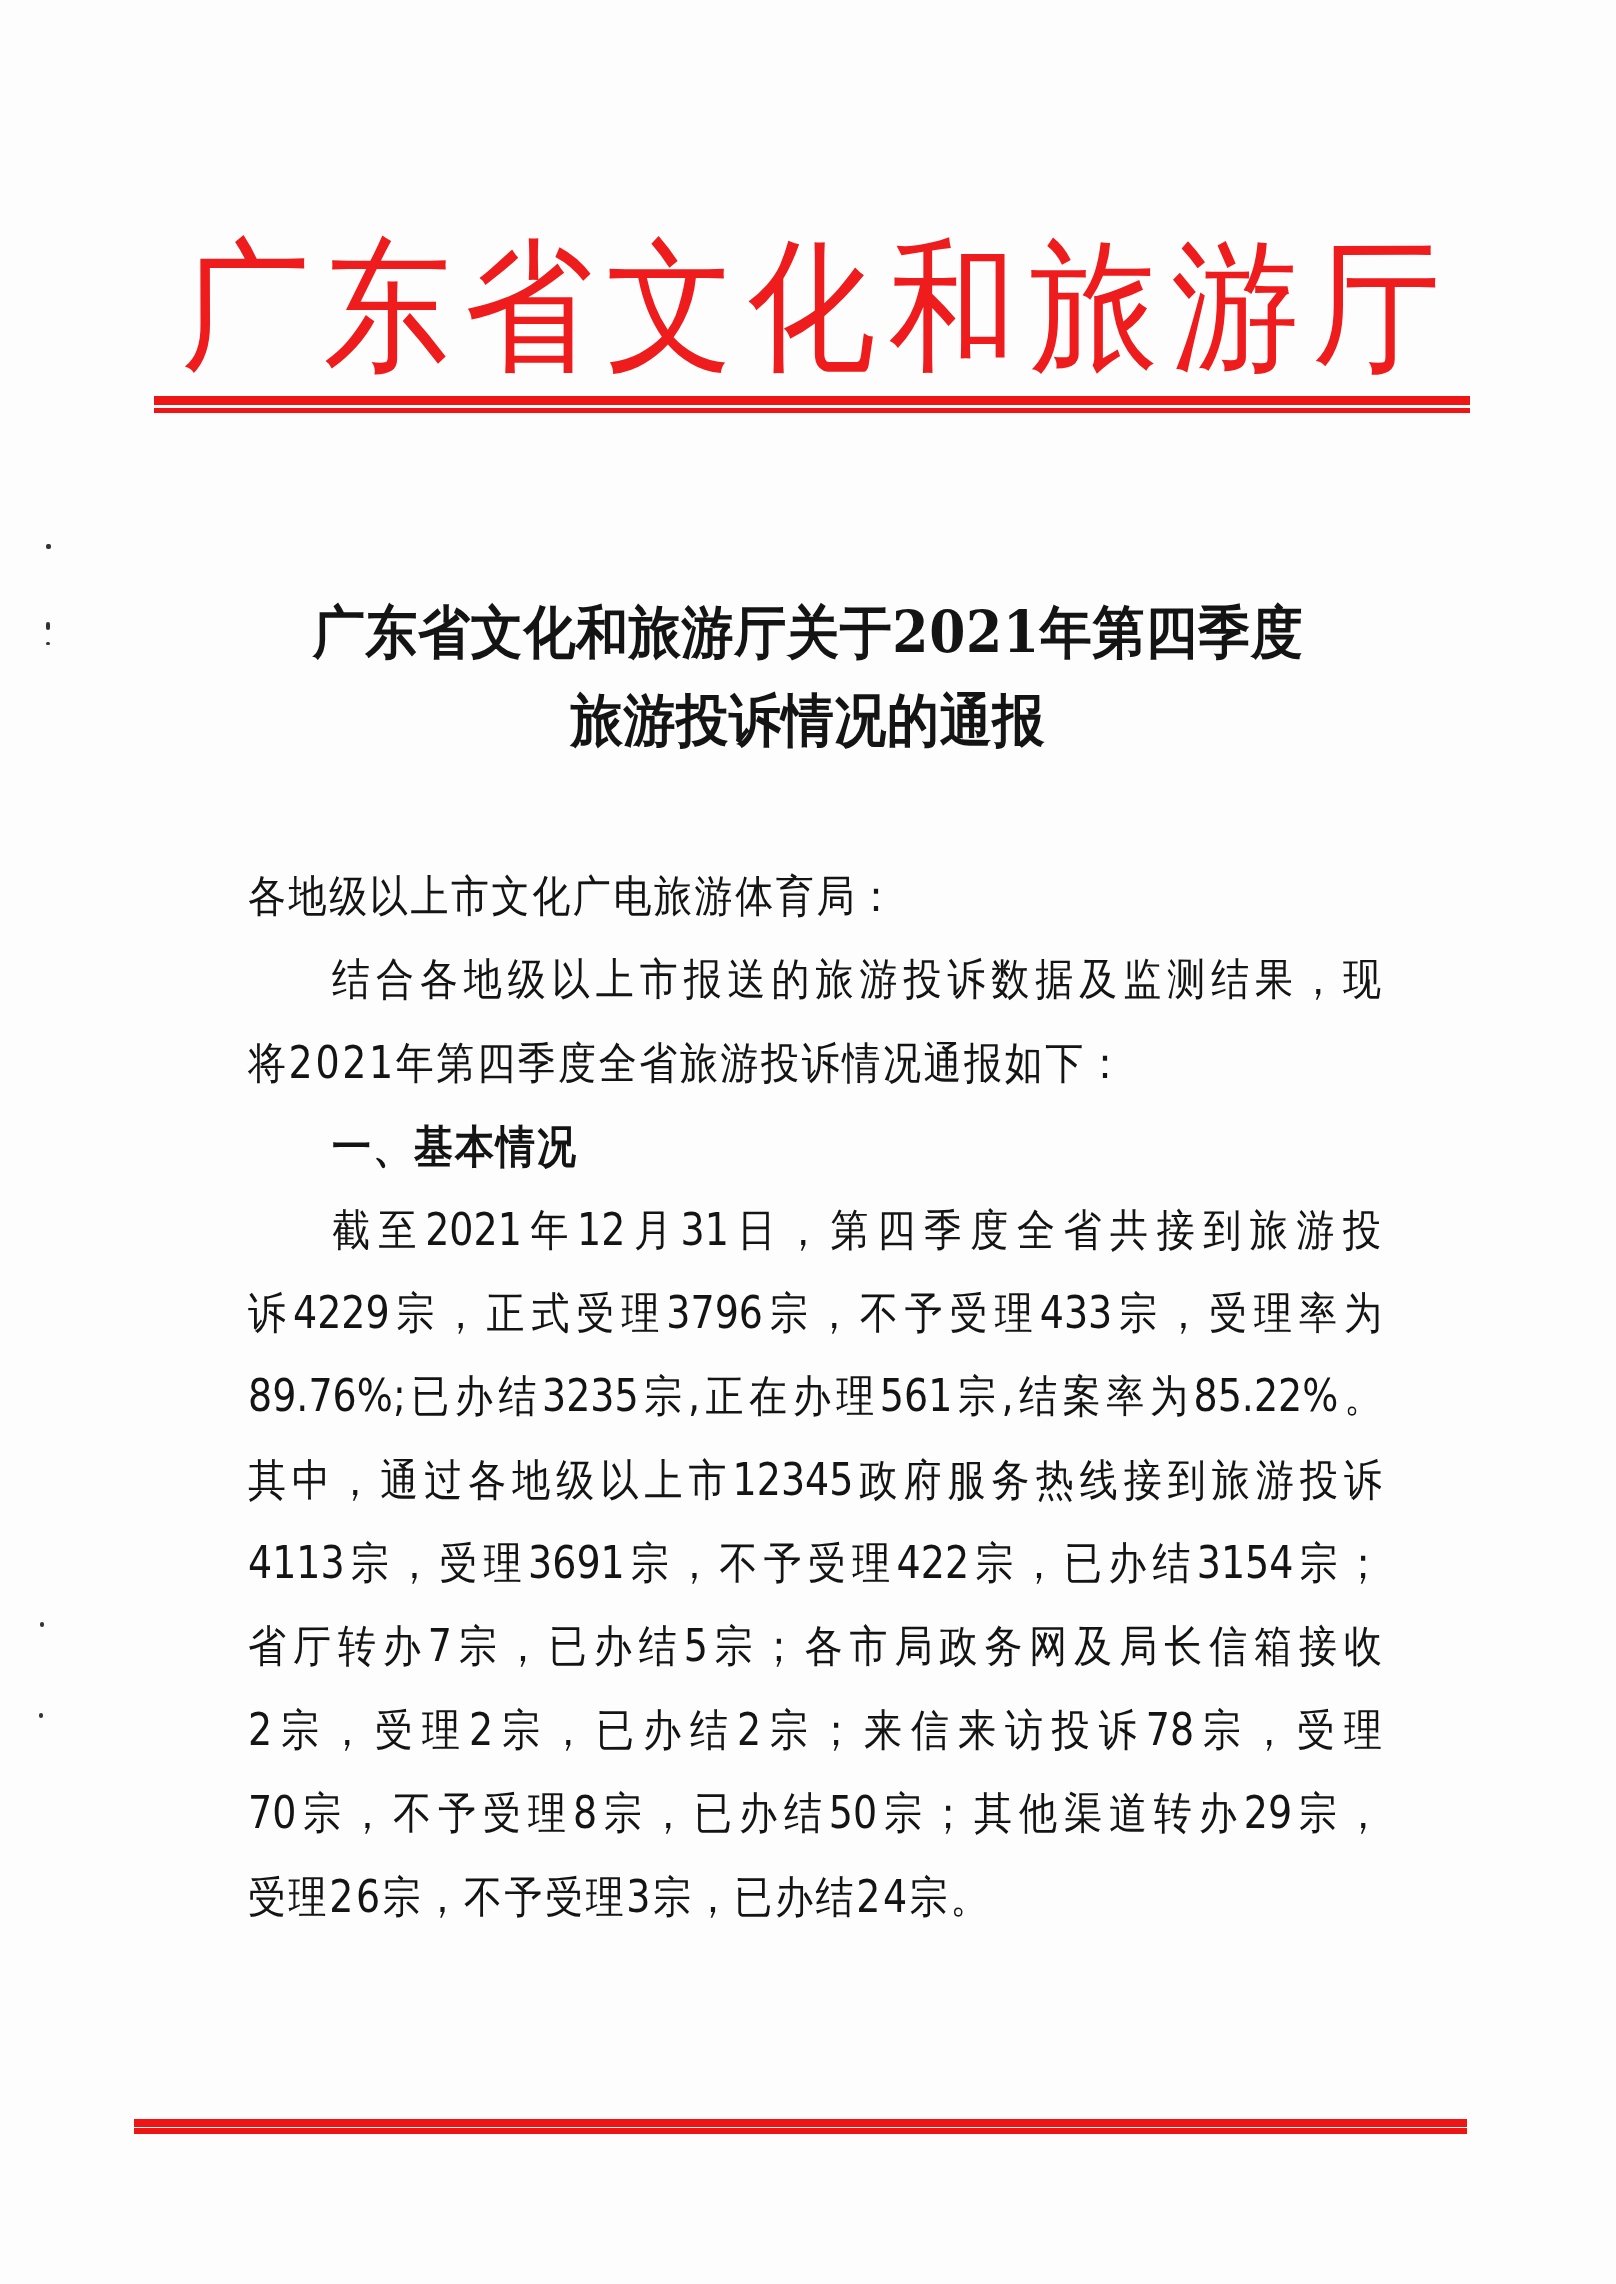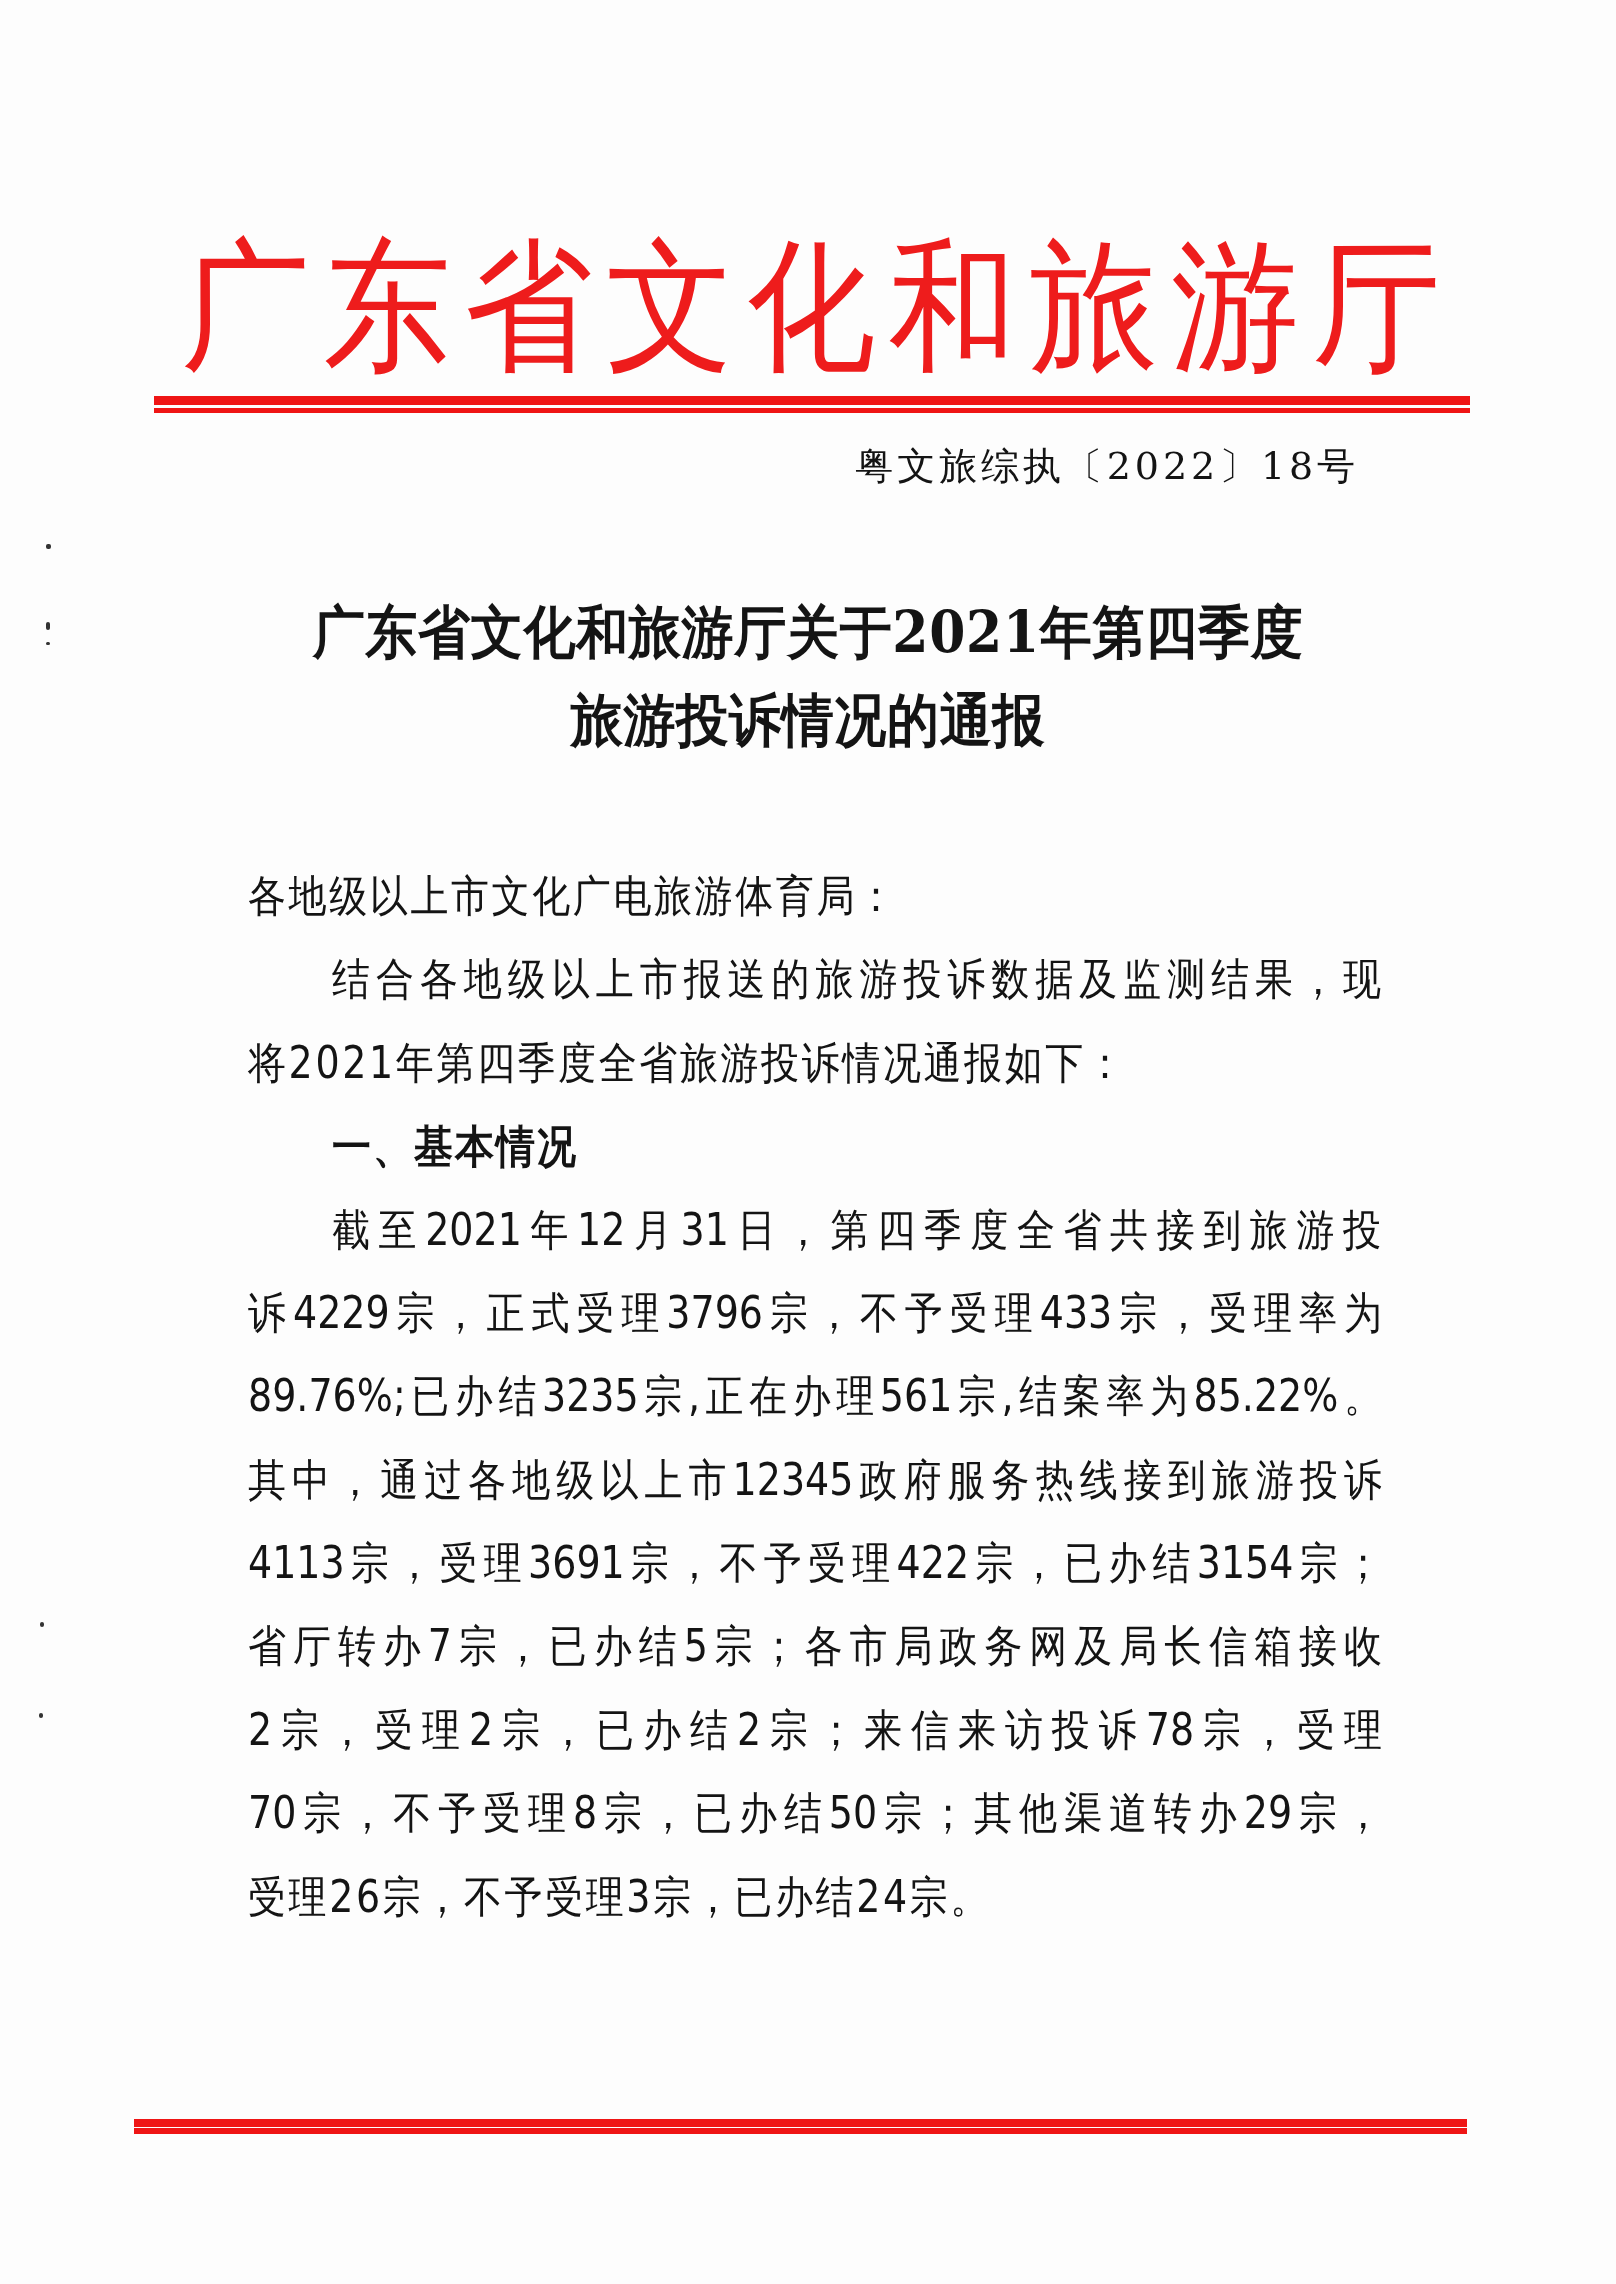--- a/index.html
+++ b/index.html
@@ -52,21 +52,20 @@
     <span>化</span>
     <span>和</span>
     <span>旅</span>
     <span>游</span>
     <span>厅</span>
   </div>
 
   <div class="rule" style="left:154px; top:396px; width:1316px; height:8.5px;"></div>
   <div class="rule" style="left:154px; top:408px; width:1316px; height:4.6px;"></div>
 
-  <div class="doc-number">粤文旅综执〔2022〕18号</div>
 
   <div class="title" style="top:599px;">广东省文化和旅游厅关于2021年第四季度</div>
   <div class="title" style="top:687px;">旅游投诉情况的通报</div>
 
   <div class="line short" style="top:873px;">各地级以上市文化广电旅游体育局：</div>
 
   <div class="line indent" style="top:956px;">结合各地级以上市报送的旅游投诉数据及监测结果，现</div>
   <div class="line short" style="top:1040px;">将2021年第四季度全省旅游投诉情况通报如下：</div>
 
   <div class="heading" style="top:1123px;">一、基本情况</div>

